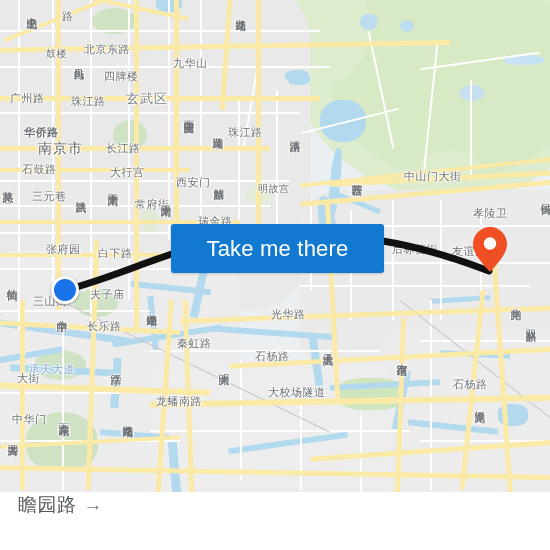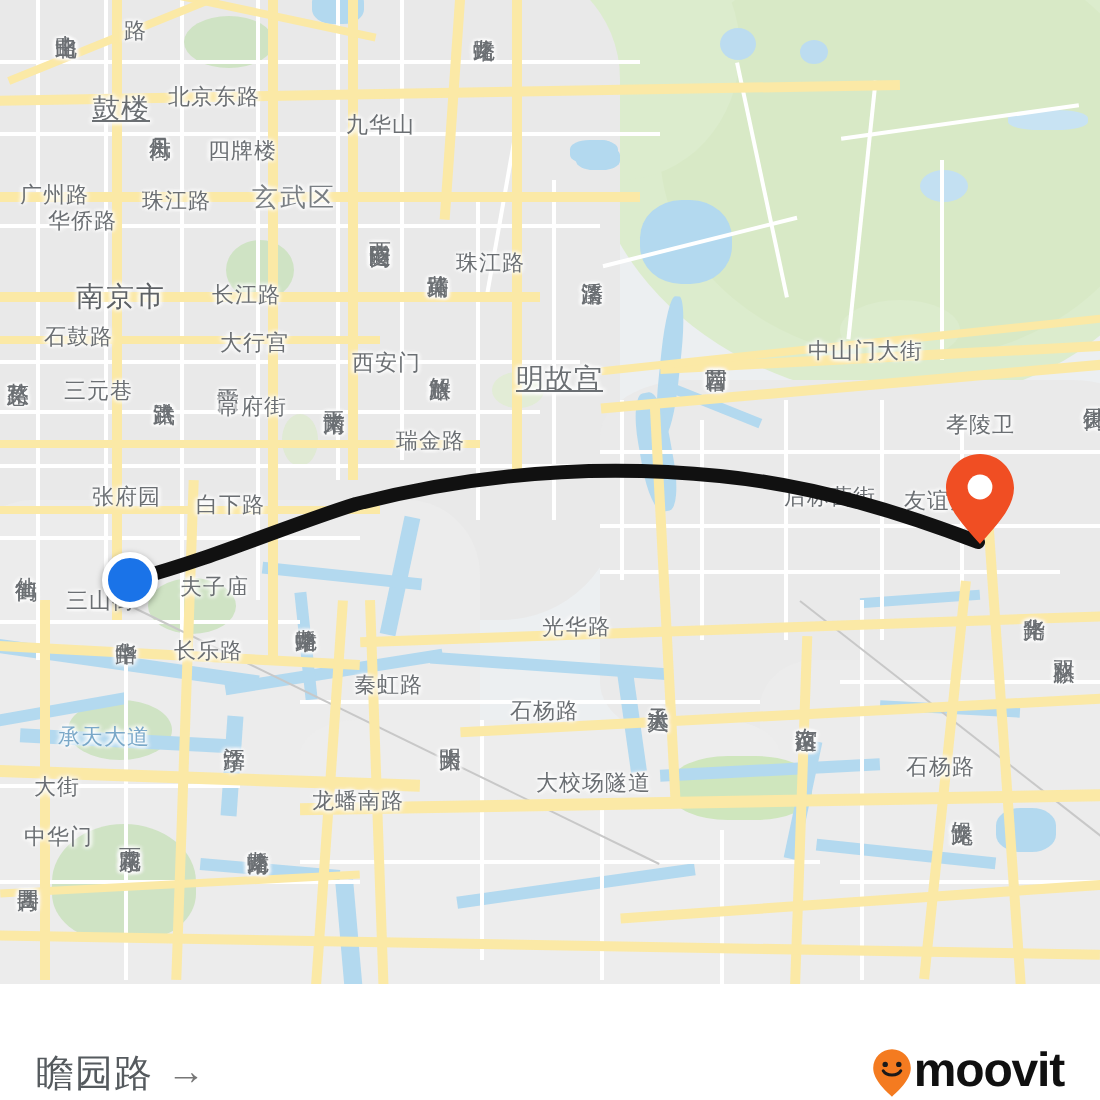--- a/index.html
+++ b/index.html
@@ -32,21 +32,21 @@
   .lbl{
     position:absolute;color:#6b6f73;font-size:11px;line-height:12px;
     white-space:nowrap;letter-spacing:.5px;
     text-shadow:0 0 2px #fff,0 0 2px #fff,0 0 3px #fff,1px 0 2px #fff,-1px 0 2px #fff;
     pointer-events:none;
   }
   .lbl.v{writing-mode:vertical-rl;text-orientation:upright;white-space:nowrap;}
   .lbl.big{font-size:14px;color:#5d6165;letter-spacing:1px;}
   .lbl.area{font-size:13px;color:#7a7f84;letter-spacing:1px;}
   .lbl.wat{color:#7aa8c8;}
-  .lbl.sm{font-size:14px;text-decoration:underline;}
+  .lbl.sm{font-size:10px;}
 
   
   #routeSvg{position:absolute;left:0;top:0;width:550px;height:492px;}
 
   
   #origin{
     position:absolute;left:51px;top:276px;width:28px;height:28px;border-radius:50%;
     background:#1a73e8;border:3px solid #fff;box-sizing:border-box;
     box-shadow:0 1px 3px rgba(0,0,0,.35);
   }
@@ -67,21 +67,21 @@
   #attrib{
     position:absolute;left:0;top:466px;height:23px;
     background:rgba(255,255,255,.82);
     display:flex;align-items:center;padding:0 9px 0 11px;
     font-size:12.5px;color:#3c3c3c;white-space:nowrap;
   }
 
   
   #footer{
     position:absolute;left:0;top:492px;width:550px;height:58px;background:#fff;
-    display:flex;align-items:flex-end;justify-content:space-between;
+    display:flex;align-items:flex-start;justify-content:space-between;
     padding:0 18px 0 18px;box-sizing:border-box;
   }
   #routeTitle{
     font-size:19px;color:#555a5e;letter-spacing:.5px;
     display:flex;align-items:center;gap:7px;
   }
   #routeTitle .arrow{font-size:19px;color:#777;}
   #brand{display:flex;align-items:center;gap:1px;}
   #brandMark{width:20px;height:25px;}
   #brandText{font-size:24px;font-weight:bold;color:#101010;letter-spacing:-.6px;}
@@ -238,40 +238,40 @@
         <span class="lbl" style="left: 62px; top: 10px;">路</span>
         <span class="lbl" style="left: 84px; top: 43px;">北京东路</span>
         <span class="lbl sm" style="left: 46px; top: 48px;">鼓楼</span>
         <span class="lbl" style="left: 173px; top: 57px;">九华山</span>
         <span class="lbl v" style="left: 73px; top: 60px;">丹凤街</span>
         <span class="lbl" style="left: 104px; top: 70px;">四牌楼</span>
         <span class="lbl v" style="left: 235px; top: 10px;">龙蟠路</span>
         <span class="lbl" style="left: 10px; top: 92px;">广州路</span>
         <span class="lbl" style="left: 71px; top: 95px;">珠江路</span>
         <span class="lbl area" style="left: 126px; top: 93px;">玄武区</span>
-        <span class="lbl" style="left: 24px; top: 105px;">华侨路</span>
+        <span class="lbl" style="left: 24px; top: 126px; font-weight: bold;">华侨路</span>
         <span class="lbl v" style="left: 183px; top: 112px;">西安门隧道</span>
         <span class="lbl v" style="left: 212px; top: 128px;">黄埔路</span>
         <span class="lbl" style="left: 228px; top: 126px;">珠江路</span>
         <span class="lbl v" style="left: 289px; top: 132px;">清溪路</span>
         <span class="lbl big" style="left: 38px; top: 142px;">南京市</span>
         <span class="lbl" style="left: 106px; top: 142px;">长江路</span>
         <span class="lbl" style="left: 22px; top: 163px;">石鼓路</span>
         <span class="lbl" style="left: 110px; top: 166px;">大行宫</span>
         <span class="lbl" style="left: 176px; top: 176px;">西安门</span>
         <span class="lbl v" style="left: 213px; top: 180px;">解放路</span>
         <span class="lbl sm" style="left: 258px; top: 183px;">明故宫</span>
         <span class="lbl" style="left: 404px; top: 170px;">中山门大街</span>
         <span class="lbl v" style="left: 351px; top: 175px;">苜蓿园</span>
         <span class="lbl" style="left: 473px; top: 207px;">孝陵卫</span>
         <span class="lbl v" style="left: 2px; top: 182px;">莫愁路</span>
         <span class="lbl" style="left: 32px; top: 190px;">三元巷</span>
         <span class="lbl v" style="left: 75px; top: 192px;">洪武路</span>
         <span class="lbl v" style="left: 107px; top: 185px;">太平南路</span>
-        <span class="lbl" style="left: 109px; top: 198px;">常府街</span>
+        <span class="lbl" style="left: 135px; top: 198px;">常府街</span>
         <span class="lbl" style="left: 198px; top: 215px;">瑞金路</span>
         <span class="lbl v" style="left: 160px; top: 196px;">太平南路</span>
         <span class="lbl" style="left: 46px; top: 243px;">张府园</span>
         <span class="lbl" style="left: 98px; top: 247px;">白下路</span>
         <span class="lbl" style="left: 392px; top: 243px;">后标营街</span>
         <span class="lbl" style="left: 452px; top: 245px;">友谊河路</span>
         <span class="lbl v" style="left: 6px; top: 280px;">仙鹤街</span>
         <span class="lbl" style="left: 33px; top: 295px;">三山街</span>
         <span class="lbl" style="left: 90px; top: 288px;">夫子庙</span>
         <span class="lbl v" style="left: 56px; top: 312px;">中华路</span>
@@ -284,54 +284,44 @@
         <span class="lbl v" style="left: 110px; top: 365px;">江宁路</span>
         <span class="lbl" style="left: 177px; top: 337px;">秦虹路</span>
         <span class="lbl" style="left: 255px; top: 350px;">石杨路</span>
         <span class="lbl v" style="left: 322px; top: 345px;">承天大道</span>
         <span class="lbl v" style="left: 396px; top: 355px;">友谊河路</span>
         <span class="lbl" style="left: 453px; top: 378px;">石杨路</span>
         <span class="lbl v" style="left: 474px; top: 402px;">银龙路</span>
         <span class="lbl v" style="left: 218px; top: 365px;">大明路</span>
         <span class="lbl" style="left: 156px; top: 395px;">龙蟠南路</span>
         <span class="lbl" style="left: 268px; top: 386px;">大校场隧道</span>
-        <span class="lbl" style="left: 1px; top: 388px; padding-left: 16px;">大街</span>
+        <span class="lbl" style="left: 1px; top: 372px; padding-left: 16px;">大街</span>
         <span class="lbl" style="left: 12px; top: 413px;">中华门</span>
         <span class="lbl v" style="left: 58px; top: 415px;">雨花东路</span>
         <span class="lbl v" style="left: 7px; top: 435px;">共青团</span>
         <span class="lbl v" style="left: 122px; top: 416px;">龙蟠南路</span>
         <span class="lbl v" style="left: 540px; top: 195px;">钟灵街</span>
       </div>
 
     <svg id="routeSvg" viewBox="0 0 550 492">
       <path d="M 66 290 C 110 278 140 264 178 252 C 240 236 300 232 360 238 C 410 243 455 258 489 271" fill="none" stroke="#111111" stroke-width="7" stroke-linecap="round"></path>
     </svg>
 
     <div id="origin"></div>
 
+    <button id="takeMe">Take me there</button>
 
     <div id="destPin">
       <svg width="36" height="47" viewBox="0 0 36 47">
         <path d="M18 1 C8.6 1 1 8.6 1 18 C1 29 13 40 18 46 C23 40 35 29 35 18 C35 8.6 27.4 1 18 1 Z" fill="#f04e23"></path>
         <circle cx="18" cy="17.5" r="6.2" fill="#ffffff"></circle>
       </svg>
     </div>
 
   </div>
 
   <div id="footer">
     <div id="routeTitle">
       <span>瞻园路</span>
       <span class="arrow">→</span>
     </div>
-    <div id="brand">
-      <span id="brandMark">
-        <svg width="20" height="25" viewBox="0 0 20 25">
-          <path d="M10 0.6 C4.8 0.6 0.6 4.8 0.6 10 C0.6 16 7 21.4 10 24.4 C13 21.4 19.4 16 19.4 10 C19.4 4.8 15.2 0.6 10 0.6 Z" fill="#f47b20"></path>
-          <circle cx="6.6" cy="8.2" r="1.35" fill="#1a1a1a"></circle>
-          <circle cx="13.4" cy="8.2" r="1.35" fill="#1a1a1a"></circle>
-          <path d="M5.6 11.4 C7.2 14.2 12.8 14.2 14.4 11.4" stroke="#1a1a1a" stroke-width="1.5" fill="none" stroke-linecap="round"></path>
-        </svg>
-      </span>
-      <span id="brandText">moovit</span>
-    </div>
   </div>
 </div>
 
 </body></html>

